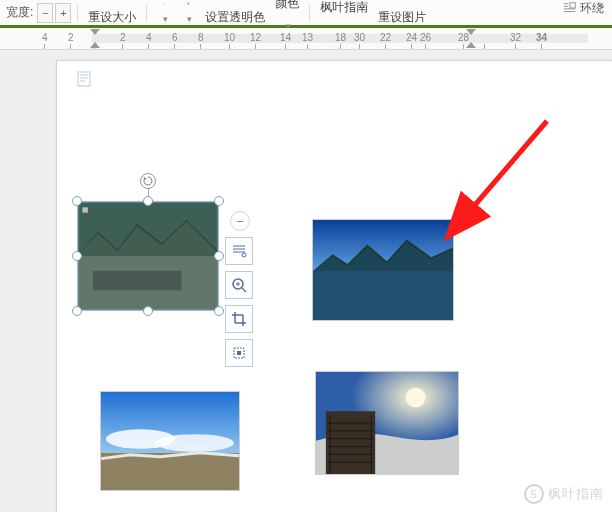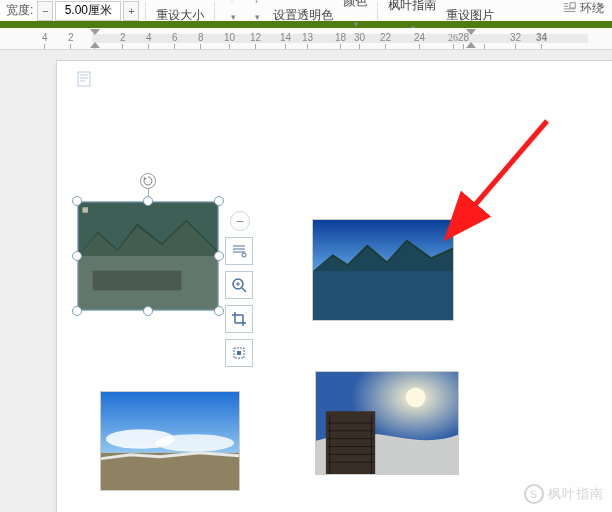--- a/index.html
+++ b/index.html
@@ -8,21 +8,21 @@
       font-size: 12px;
       background: #eeefee;
       width: 612px;
       height: 512px;
       overflow: hidden;
       position: relative;
     }
     .toolbar {
       height: 28px;
       background: #fcfcfc;
-      border-bottom: 7px solid #4d7c0f;
+      border-bottom: 3px solid #4d7c0f;
       display: flex;
       align-items: center;
       padding: 0 4px;
       gap: 2px;
     }
     .tb-label { color: #555; margin: 0 2px; }
     .tb-btn {
       height: 22px;
       min-width: 22px;
       display: inline-flex;
@@ -173,21 +173,20 @@
       position: absolute; right: 8px; top: 0; height: 16px;
       display: flex; align-items: center; color: #555;
     }
   </style>
 </head>
 <body>
 
 <div class="toolbar">
   <span class="tb-label">宽度:</span>
   <button class="stepper-btn">−</button>
-  <input class="width-input" value="5.00厘米" style="">
   <button class="stepper-btn">+</button>
 
   <div class="sep"></div>
 
   <div class="tb-btn">
     <svg viewBox="0 0 16 16">
         <rect x="2" y="4" width="8" height="8" fill="none" stroke="#5b7ba3"></rect>
         <rect x="6" y="2" width="8" height="6" fill="none" stroke="#5b7ba3"></rect>
       </svg>
     <span>重设大小</span>
@@ -316,25 +315,25 @@
         <span class="bar"></span>
       </div>
       <div class="tick" style="left: 326px;">
         <span class="num">30</span>
         <span class="bar"></span>
       </div>
       <div class="tick" style="left: 352px;">
         <span class="num">22</span>
         <span class="bar"></span>
       </div>
-      <div class="tick" style="left: 378px; margin-left: 8px;">
+      <div class="tick" style="left: 378px;">
         <span class="num">24</span>
         <span class="bar"></span>
       </div>
-      <div class="tick" style="left: 420px; font-family: Liberation Serif, serif;">
+      <div class="tick" style="left: 392px;">
         <span class="num">26</span>
         <span class="bar"></span>
       </div>
       <div class="tick" style="left: 430px;">
         <span class="num">28</span>
         <span class="bar"></span>
       </div>
       <div class="tick" style="left: 456px;">
         <span class="num"></span>
         <span class="bar"></span>

